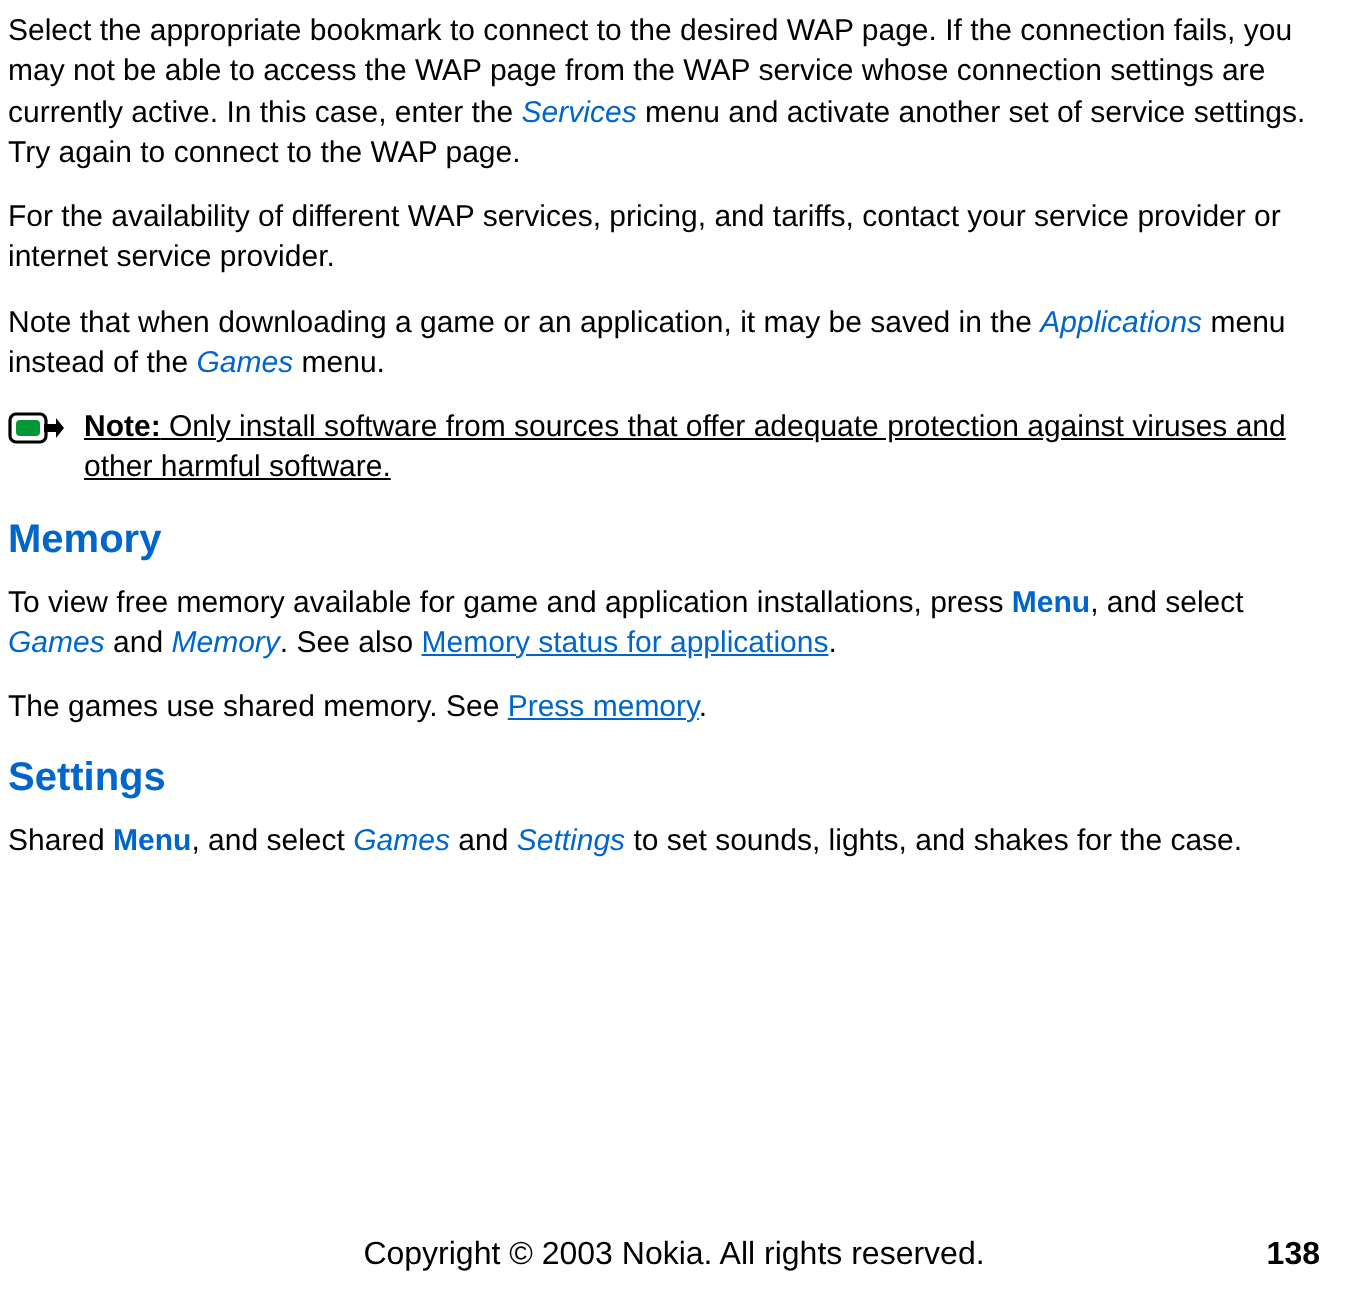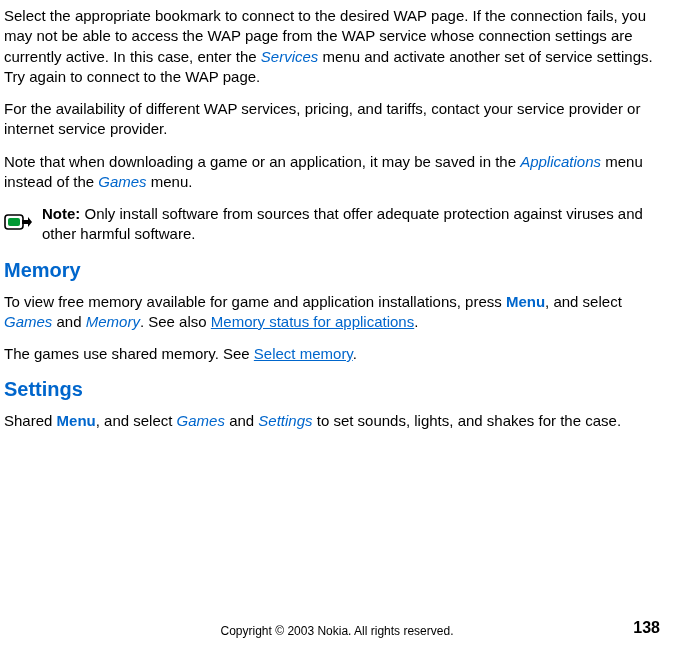--- a/index.html
+++ b/index.html
@@ -11,42 +11,42 @@
     background: #fff;
     width: 674px;
     height: 649px;
     padding: 6px 12px 0 4px;
     position: relative;
   }
   .para { margin-bottom: 12px; }
   .italic-link { color: #0066cc; font-style: italic; }
   .link { color: #0066cc; text-decoration: underline; text-align: right; }
   .bold { font-weight: bold; }
-  .note-row { display: flex; align-items: center; margin-bottom: 12px; }
+  .note-row { display: flex; align-items: flex-start; margin-bottom: 12px; text-decoration: underline; }
   .note-icon {
     flex: 0 0 auto;
     width: 28px; height: 22px;
     margin-right: 10px;
     margin-top: 2px;
   }
   .note-text { flex: 1; }
   .heading {
     color: #0066cc;
     font-size: 20px;
     font-weight: bold;
     margin-bottom: 8px;
     margin-top: 4px;
   }
   .footer {
     position: absolute;
     bottom: 10px;
     left: 0; right: 0;
     display: flex;
     justify-content: center;
-    font-size: 12px;
+    font-size: 16px;
     color: #000;
   }
   .page-num {
     position: absolute;
     right: 14px;
     bottom: 10px;
     font-size: 16px;
     font-weight: bold;
   }
 </style>
@@ -77,21 +77,21 @@
   </div>
 </div>
 
 <div class="heading">Memory</div>
 
 <div class="para">
   <span>To view free memory available for game and application installations, press </span><span class="bold" style="color:#0066cc">Menu</span><span>, and select </span><span class="italic-link">Games</span><span> and </span><span class="italic-link">Memory</span><span>. See also </span><span class="link">Memory status for applications</span><span>.</span>
 </div>
 
 <div class="para">
-  <span>The games use shared memory. See </span><span class="link">Select memory</span><span>.</span>
+  <span>The games use shared memory. See </span><span class="link">Press memory</span><span>.</span>
 </div>
 
 <div class="heading">Settings</div>
 
 <div class="para">
   <span>Shared </span><span class="bold" style="color:#0066cc">Menu</span><span>, and select </span><span class="italic-link">Games</span><span> and </span><span class="italic-link">Settings</span><span> to set sounds, lights, and shakes for the case.</span>
 </div>
 
 <div class="footer">Copyright © 2003 Nokia. All rights reserved.</div>
 <div class="page-num">138</div>

